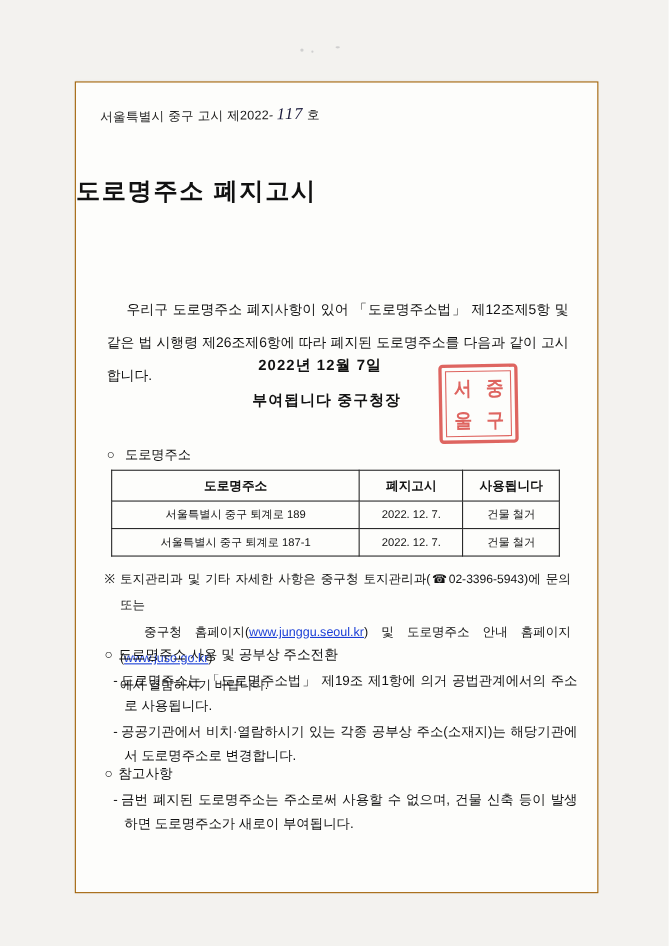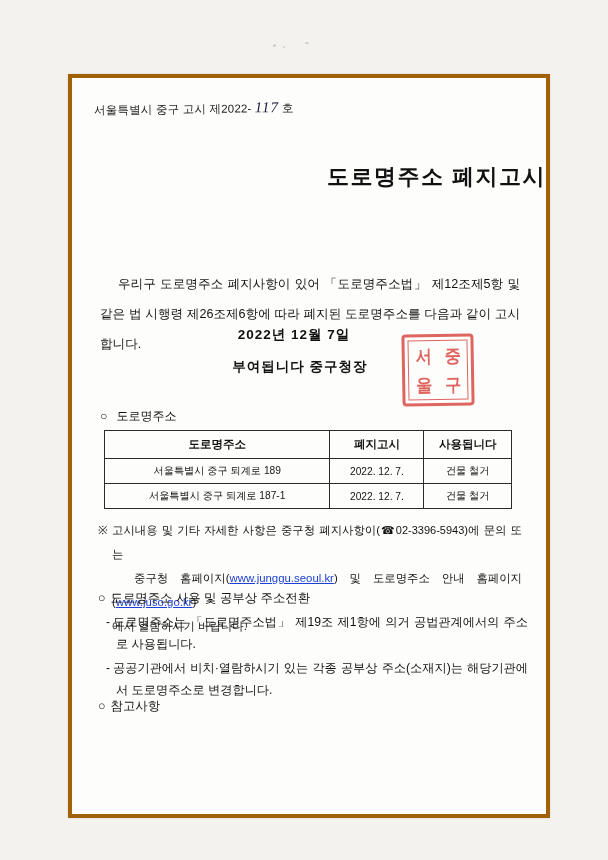--- a/index.html
+++ b/index.html
@@ -22,21 +22,21 @@
     background: #f3f2ef;
   }
   
   .sheet {
     position: absolute;
     left: 68px;
     top: 74px;
     width: 474px;
     height: 736px;
     background: #fdfdfb;
-    border: 4px solid #a16207;
+    border: 1px solid #a16207;
     box-shadow: 0 0 2px rgba(0,0,0,0.12);
   }
   .inner {
     position: absolute;
     left: 0; top: 0; right: 0; bottom: 0;
     padding: 0;
   }
   
   .speck {
     position: absolute;
@@ -59,21 +59,21 @@
     font-size: 15px;
     color: #1a1a3c;
     padding: 0 3px;
     letter-spacing: 1px;
   }
   .title {
     position: absolute;
     top: 84px;
     left: 0;
     width: 100%;
-    text-align: right;
+    text-align: left;
     font-size: 22px;
     font-weight: bold;
     letter-spacing: 1.5px;
     color: #111;
   }
   .body-para {
     position: absolute;
     top: 152px;
     left: 28px;
     width: 420px;
@@ -270,21 +270,21 @@
             <td class="col-addr">서울특별시 중구 퇴계로 187-1</td>
             <td class="col-date">2022. 12. 7.</td>
             <td class="col-reason">건물 철거</td>
           </tr>
         </tbody>
       </table>
 
       <div class="note-block">
         <span class="star">※</span>
         <span class="note-text">
-          <span>고시내용 및 기타 자세한 사항은 중구청 폐지사항이(</span><span class="tel">☎02-3396-5943</span><span>)에 문의 또는</span>
+          <span>토지관리과 및 기타 자세한 사항은 중구청 토지관리과(</span><span class="tel">☎02-3396-5943</span><span>)에 문의 또는</span>
           <br>
           <span style="display:inline-block;width:22px;"></span><span>중구청 홈페이지(</span><span class="link">www.junggu.seoul.kr</span><span>) 및 도로명주소 안내 홈페이지(</span><span class="link">www.juso.go.kr</span><span>)</span>
           <br>
           <span>에서 열람하시기 바랍니다.</span>
         </span>
       </div>
 
       <div class="list-sec sec1">
         <div class="heading">
           <span class="circ">○</span><span>도로명주소 사용 및 공부상 주소전환</span>
@@ -294,17 +294,20 @@
         </div>
         <div class="item">
           <span class="dash">-</span><span>공공기관에서 비치·열람하시기 있는 각종 공부상 주소(소재지)는 해당기관에서 도로명주소로 변경합니다.</span>
         </div>
       </div>
 
       <div class="list-sec sec2">
         <div class="heading">
           <span class="circ">○</span><span>참고사항</span>
         </div>
+        <div class="item item2">
+          <span class="dash">-</span><span>금번 폐지된 도로명주소는 주소로써 사용할 수 없으며, 건물 신축 등이 발생하면 도로명주소가 새로이 부여됩니다.</span>
+        </div>
       </div>
 
     </div>
   </div>
 </div>
 
 </body></html>

